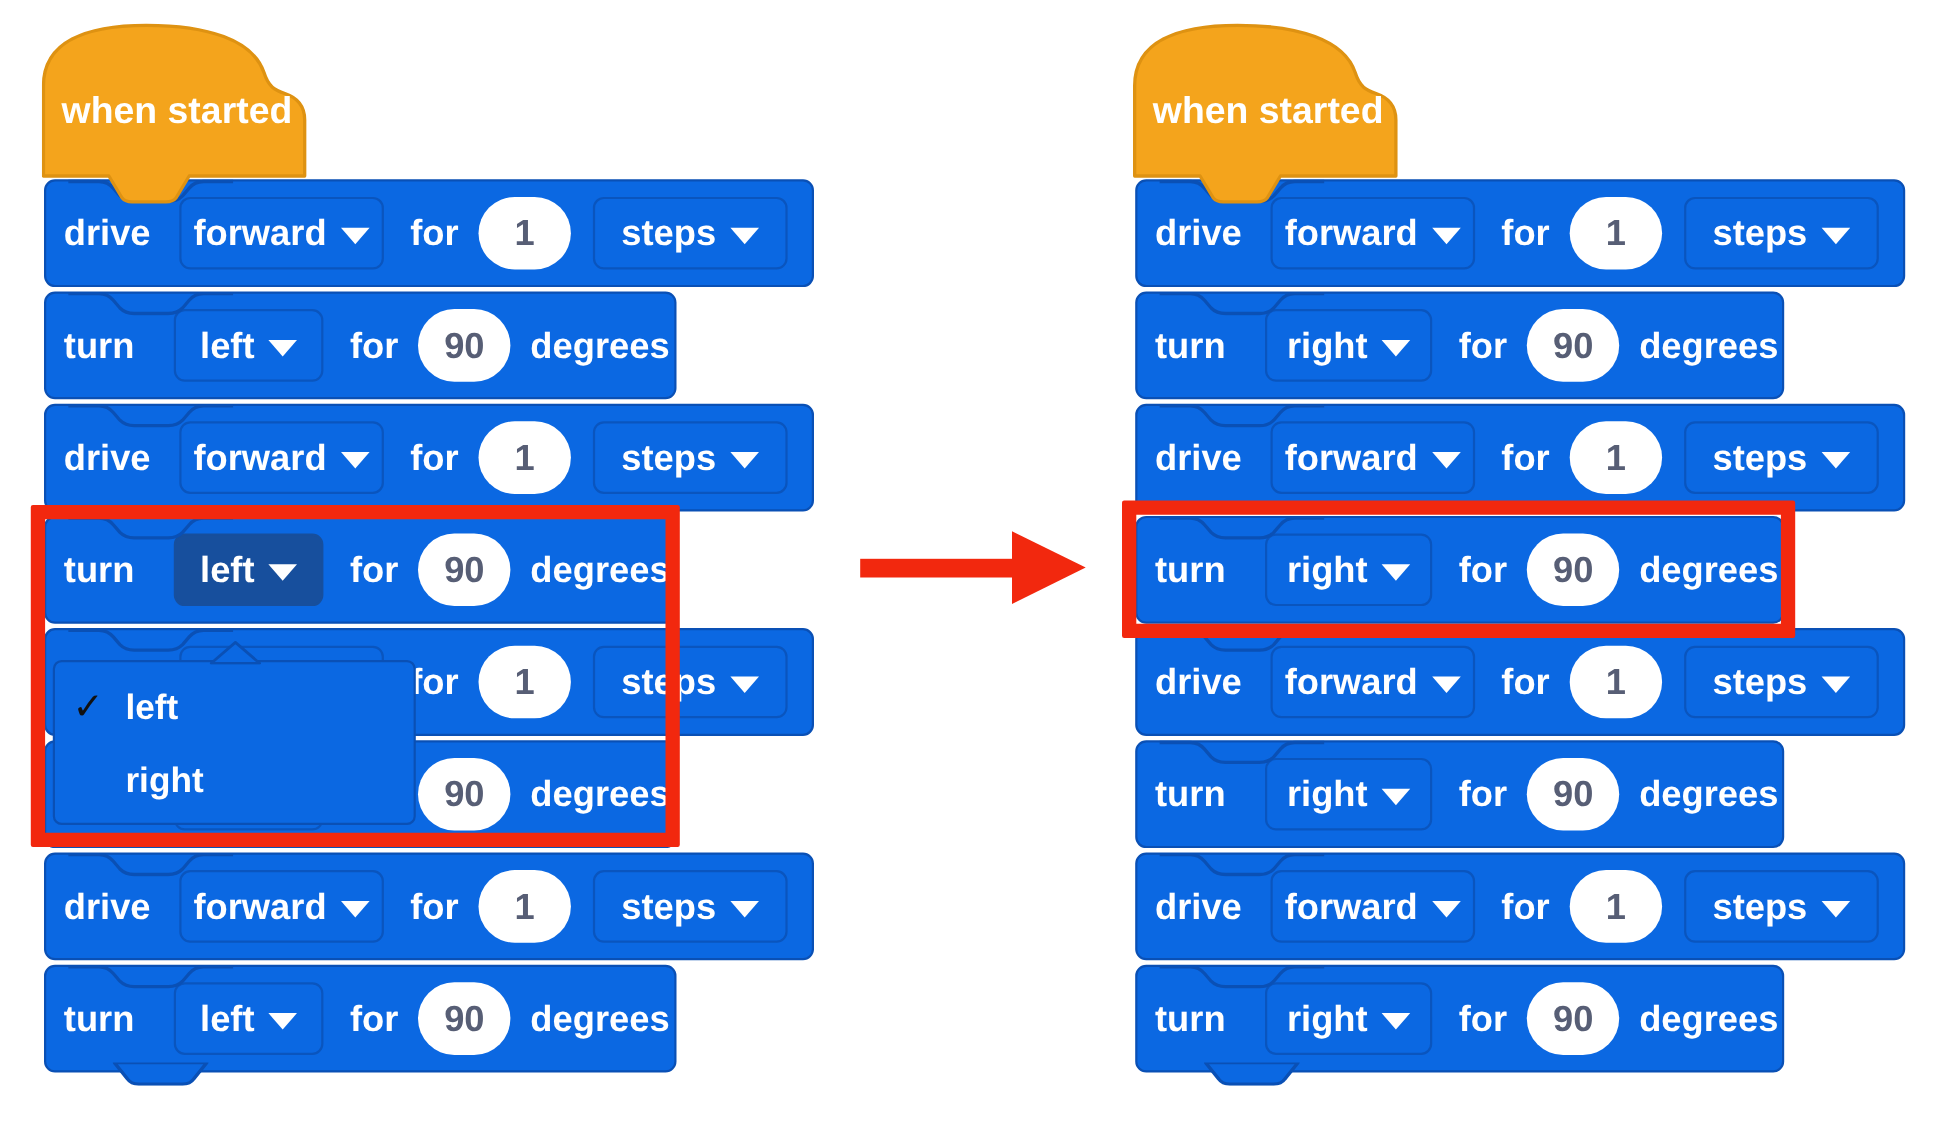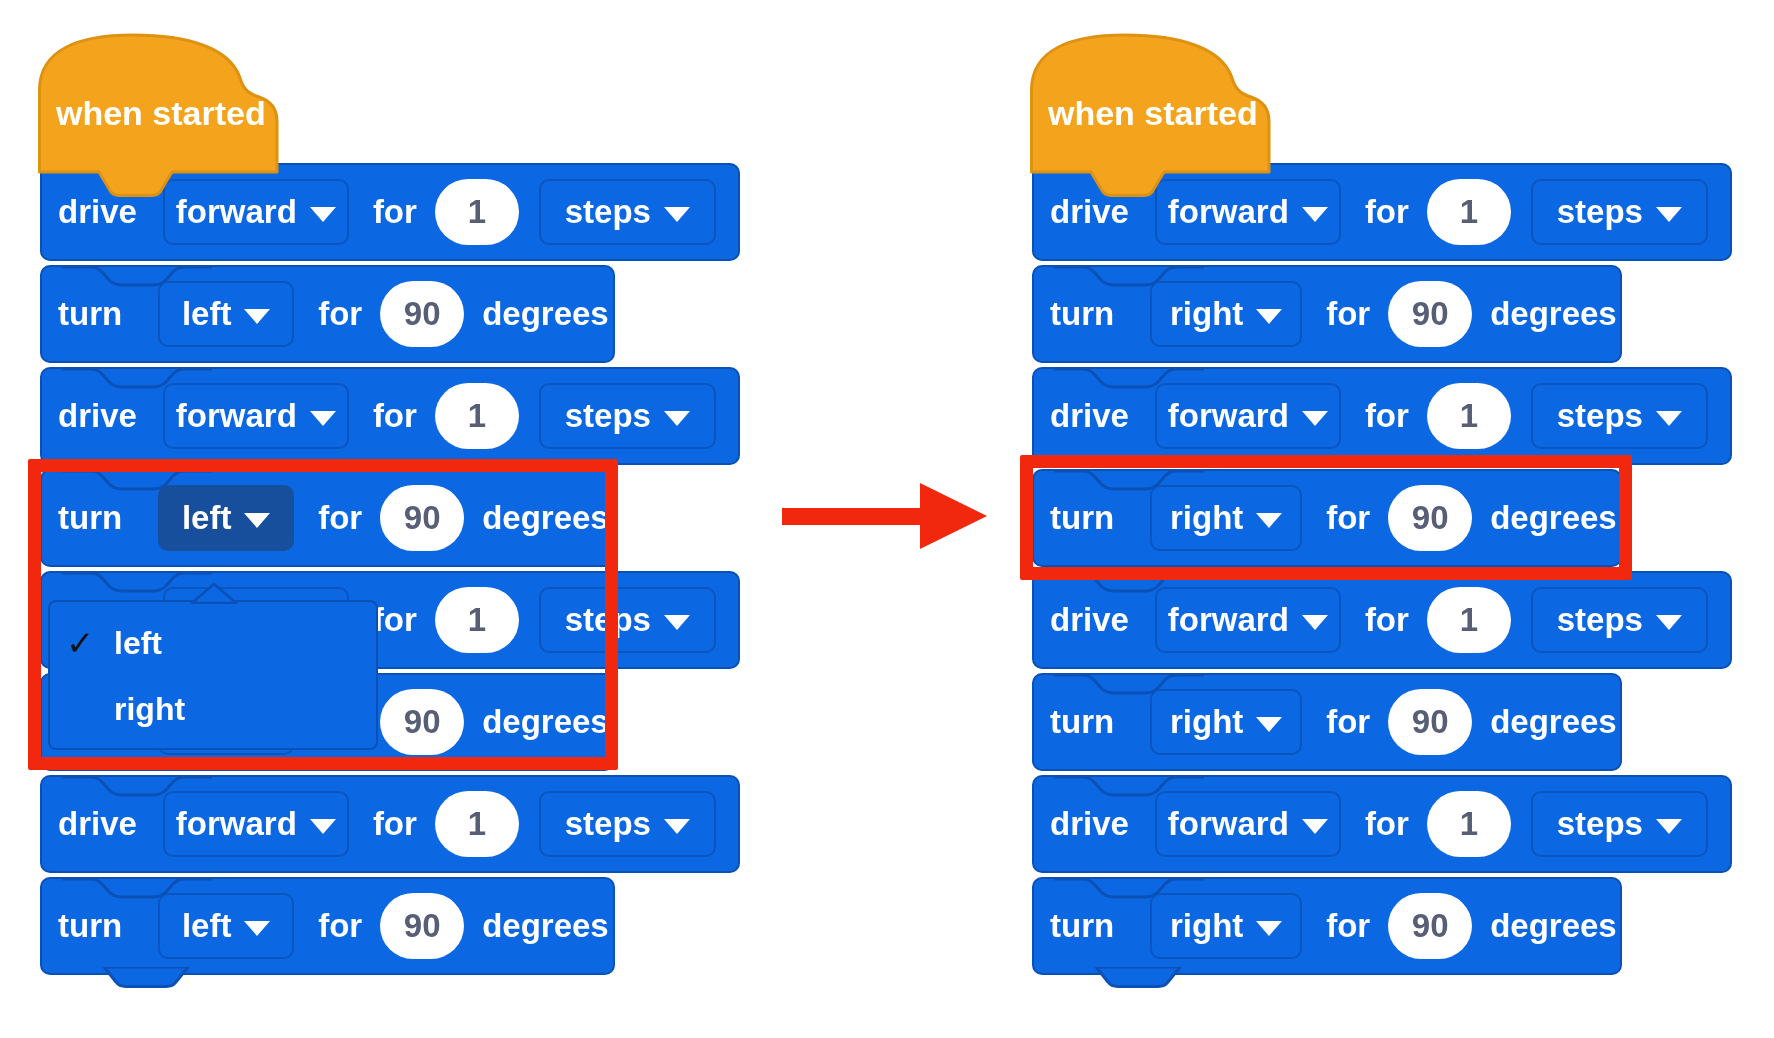--- a/index.html
+++ b/index.html
@@ -20,21 +20,21 @@
     gap:13px;flex:none;
   }
   .dd.dark{background:var(--dark);border-color:var(--dark);}
   .caret{width:0;height:0;border-left:13px solid transparent;border-right:13px solid transparent;border-top:15px solid #fff;margin-top:4px;}
   .oval{
     height:66px;background:#fff;border-radius:33px;display:flex;align-items:center;
     justify-content:center;color:var(--numcol);font-size:33px;flex:none;
   }
   .notch{position:absolute;top:-2px;left:20px;pointer-events:none;}
   .btab{position:absolute;bottom:-19px;left:60px;pointer-events:none;}
-  .hat{position:absolute;top:32px;width:242px;height:166px;z-index:2;}
+  .hat{position:absolute;top:20px;width:242px;height:166px;z-index:2;}
   .hat-label{position:absolute;left:18px;top:62px;color:#fff;font-size:34px;white-space:nowrap;}
   .redbox{position:absolute;box-sizing:border-box;border:13px solid var(--red);border-radius:2px;z-index:6;pointer-events:none;}
   .panel{
     position:absolute;left:48px;top:600px;width:330px;height:150px;box-sizing:border-box;
     background:var(--blue);border:2.5px solid var(--stroke);border-radius:8px;
     z-index:5;padding-top:8px;
   }
   .panel-caret{position:absolute;top:-21px;left:140px;}
   .panel-caret path{fill:var(--blue);stroke:var(--stroke);stroke-width:2.5;stroke-linejoin:round;}
   .pitem{display:flex;align-items:center;height:66px;padding-left:16px;color:#fff;font-size:32px;}

